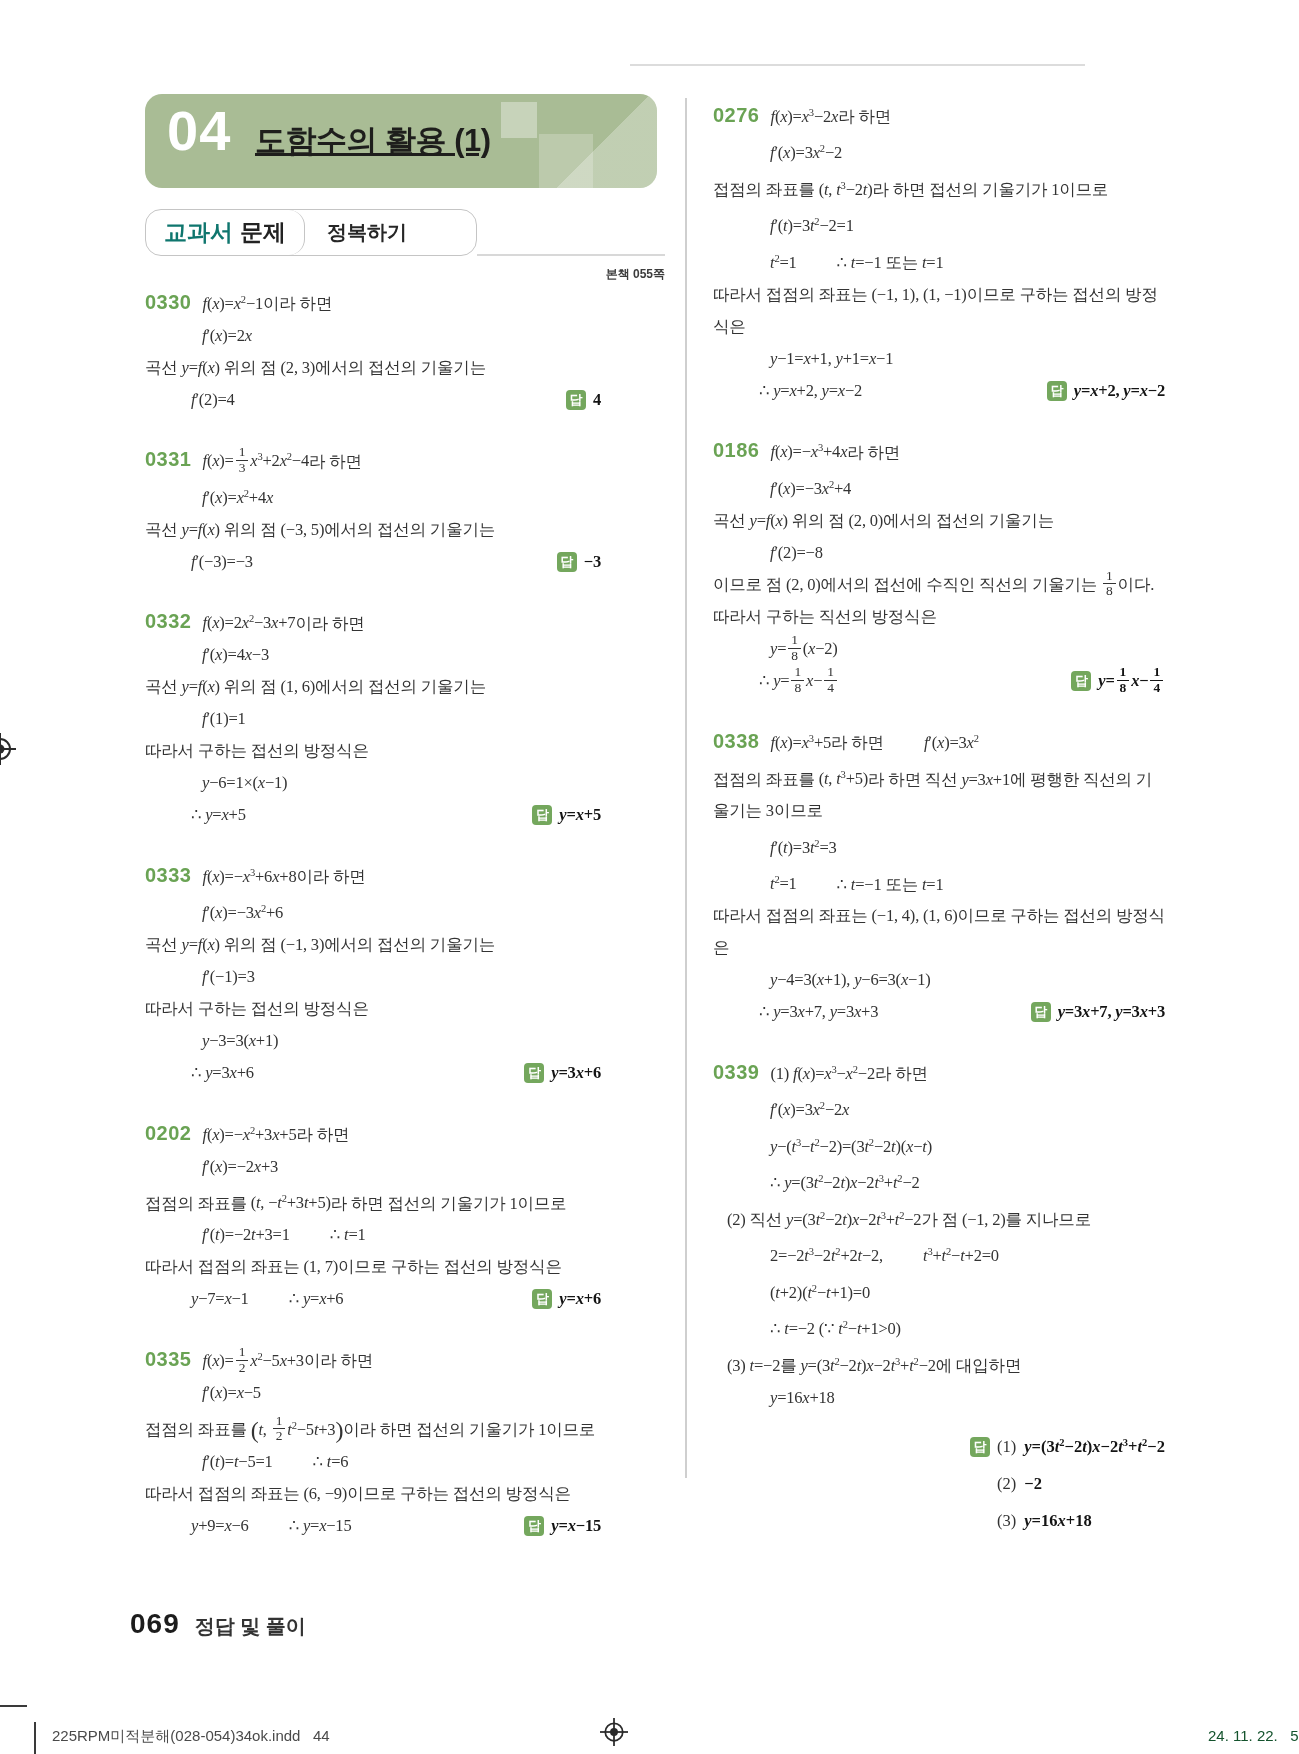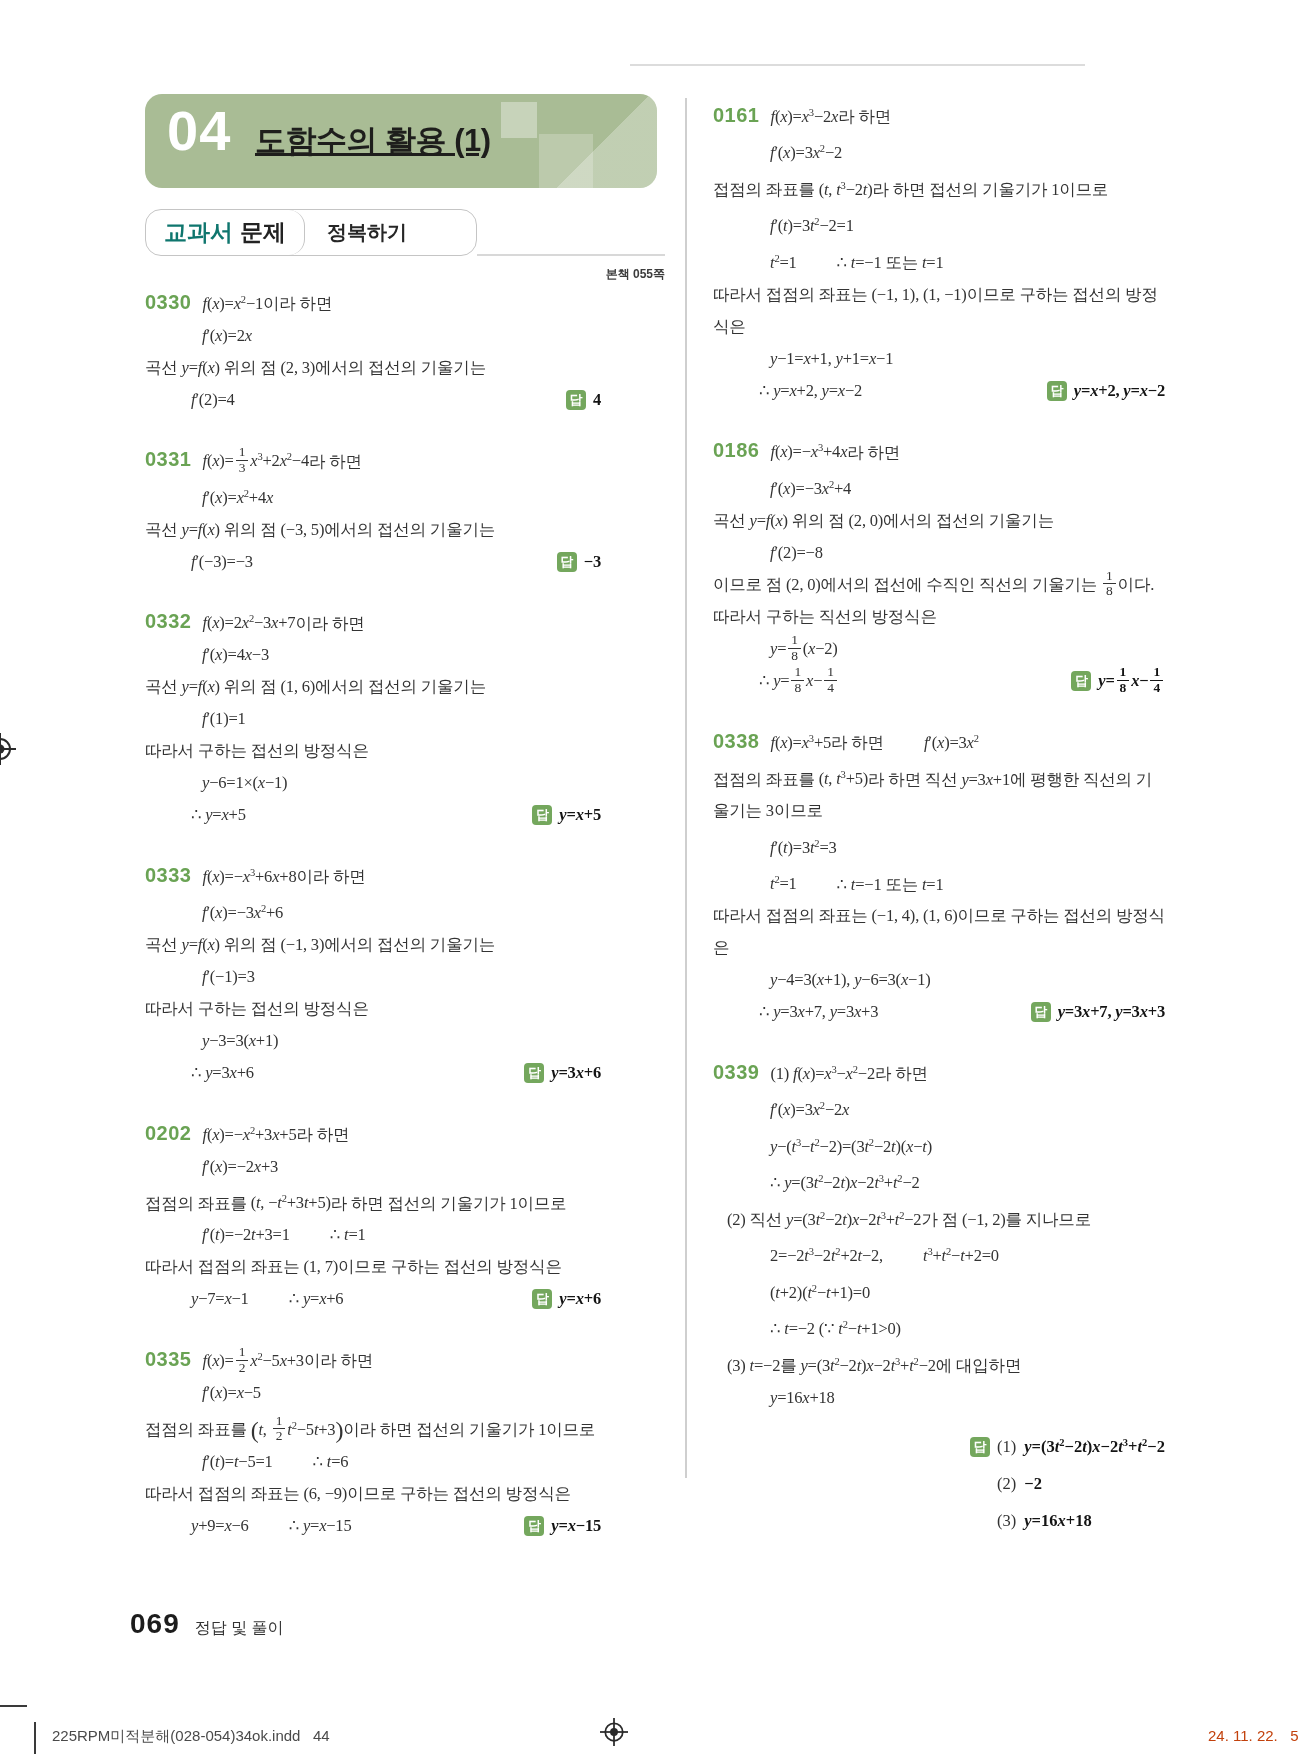--- a/index.html
+++ b/index.html
@@ -46,23 +46,23 @@
   .badge{display:inline-block;width:20px;height:20px;line-height:20px;text-align:center;background:#74a75d;color:#fff;font-size:13px;font-weight:700;border-radius:4px;margin-right:7px;font-family:"Liberation Sans","DejaVu Sans",sans-serif;vertical-align:1px;}
   .ans{font-weight:700;color:#141414;font-family:"Liberation Serif","DejaVu Serif",serif;}
   .answrap{text-align:right;margin-top:10px;}
   .ansblock{display:inline-block;text-align:left;}
   .arow{line-height:37px;font-size:16.5px;}
   .badgepad{display:inline-block;width:27px;}
   .marker{margin-right:8px;font-family:"Liberation Serif","DejaVu Serif",serif;color:#333;}
   
   .pfooter{position:absolute;left:130px;top:1608px;display:flex;align-items:baseline;gap:15px;font-family:"Liberation Sans","DejaVu Sans",sans-serif;}
   .pnum044{font-size:28px;font-weight:800;color:#1c1c1c;letter-spacing:1px;}
-  .plabel{font-size:16px;color:#333;font-weight:400;}
+  .plabel{font-size:20px;color:#333;font-weight:700;}
   .printL{position:absolute;left:52px;top:1727px;font-size:15px;color:#4a4a4a;white-space:pre;font-family:"Liberation Sans","DejaVu Sans",sans-serif;}
-  .printR{position:absolute;left:1208px;top:1727px;font-size:15px;color:#c2410c;white-space:pre;font-family:"Liberation Sans","DejaVu Sans",sans-serif;}
+  .printR{position:absolute;left:1208px;top:1727px;font-size:15px;color:#14532d;white-space:pre;font-family:"Liberation Sans","DejaVu Sans",sans-serif;}
   
   .reg1{position:absolute;left:-16px;top:733px;}
   .reg2{position:absolute;left:600px;top:1718px;}
   .cm1{position:absolute;left:0;top:1705px;width:27px;height:2px;background:#3a3a3a;}
   .cm2{position:absolute;left:34px;top:1722px;width:2px;height:32px;background:#3a3a3a;}
 </style>
 </head>
 <body>
 
 <div class="page">
@@ -157,21 +157,21 @@
         <div class="ln ind"><m><i>f</i>′(<i>t</i>)=<i>t</i>−5=1</m><span class="g"></span><m>∴ <i>t</i>=6</m></div>
         <div class="ln flow">따라서 접점의 좌표는 <m>(6, −9)</m>이므로 구하는 접선의 방정식은</div>
         <div class="ln ind ansline">
           <span class="lh"><m><i>y</i>+9=<i>x</i>−6</m><span class="g"></span><m>∴ <i>y</i>=<i>x</i>−15</m></span>
           <span class="ansr"><span class="badge">답</span><span class="ans"><i>y</i>=<i>x</i>−15</span></span>
         </div>
       </div>
     </div>
   <div class="col colR" id="colR">
       <div class="problem">
-        <div class="ln flow"><span class="pnum">0161</span><m><i>f</i>(<i>x</i>)=<i>x</i><sup>3</sup>−2<i>x</i></m>라 하면</div>
+        <div class="ln flow"><span class="pnum">0276</span><m><i>f</i>(<i>x</i>)=<i>x</i><sup>3</sup>−2<i>x</i></m>라 하면</div>
         <div class="ln ind"><m><i>f</i>′(<i>x</i>)=3<i>x</i><sup>2</sup>−2</m></div>
         <div class="ln flow">접점의 좌표를 <m>(<i>t</i>, <i>t</i><sup>3</sup>−2<i>t</i>)</m>라 하면 접선의 기울기가 1이므로</div>
         <div class="ln ind"><m><i>f</i>′(<i>t</i>)=3<i>t</i><sup>2</sup>−2=1</m></div>
         <div class="ln ind"><m><i>t</i><sup>2</sup>=1</m><span class="g"></span><m>∴ <i>t</i>=−1</m> 또는 <m><i>t</i>=1</m></div>
         <div class="ln flow">따라서 접점의 좌표는 <m>(−1, 1), (1, −1)</m>이므로 구하는 접선의 방정식은</div>
         <div class="ln ind"><m><i>y</i>−1=<i>x</i>+1, <i>y</i>+1=<i>x</i>−1</m></div>
         <div class="ln ind ansline">
           <span class="lh"><m>∴ <i>y</i>=<i>x</i>+2, <i>y</i>=<i>x</i>−2</m></span>
           <span class="ansr"><span class="badge">답</span><span class="ans"><i>y</i>=<i>x</i>+2, <i>y</i>=<i>x</i>−2</span></span>
         </div>

